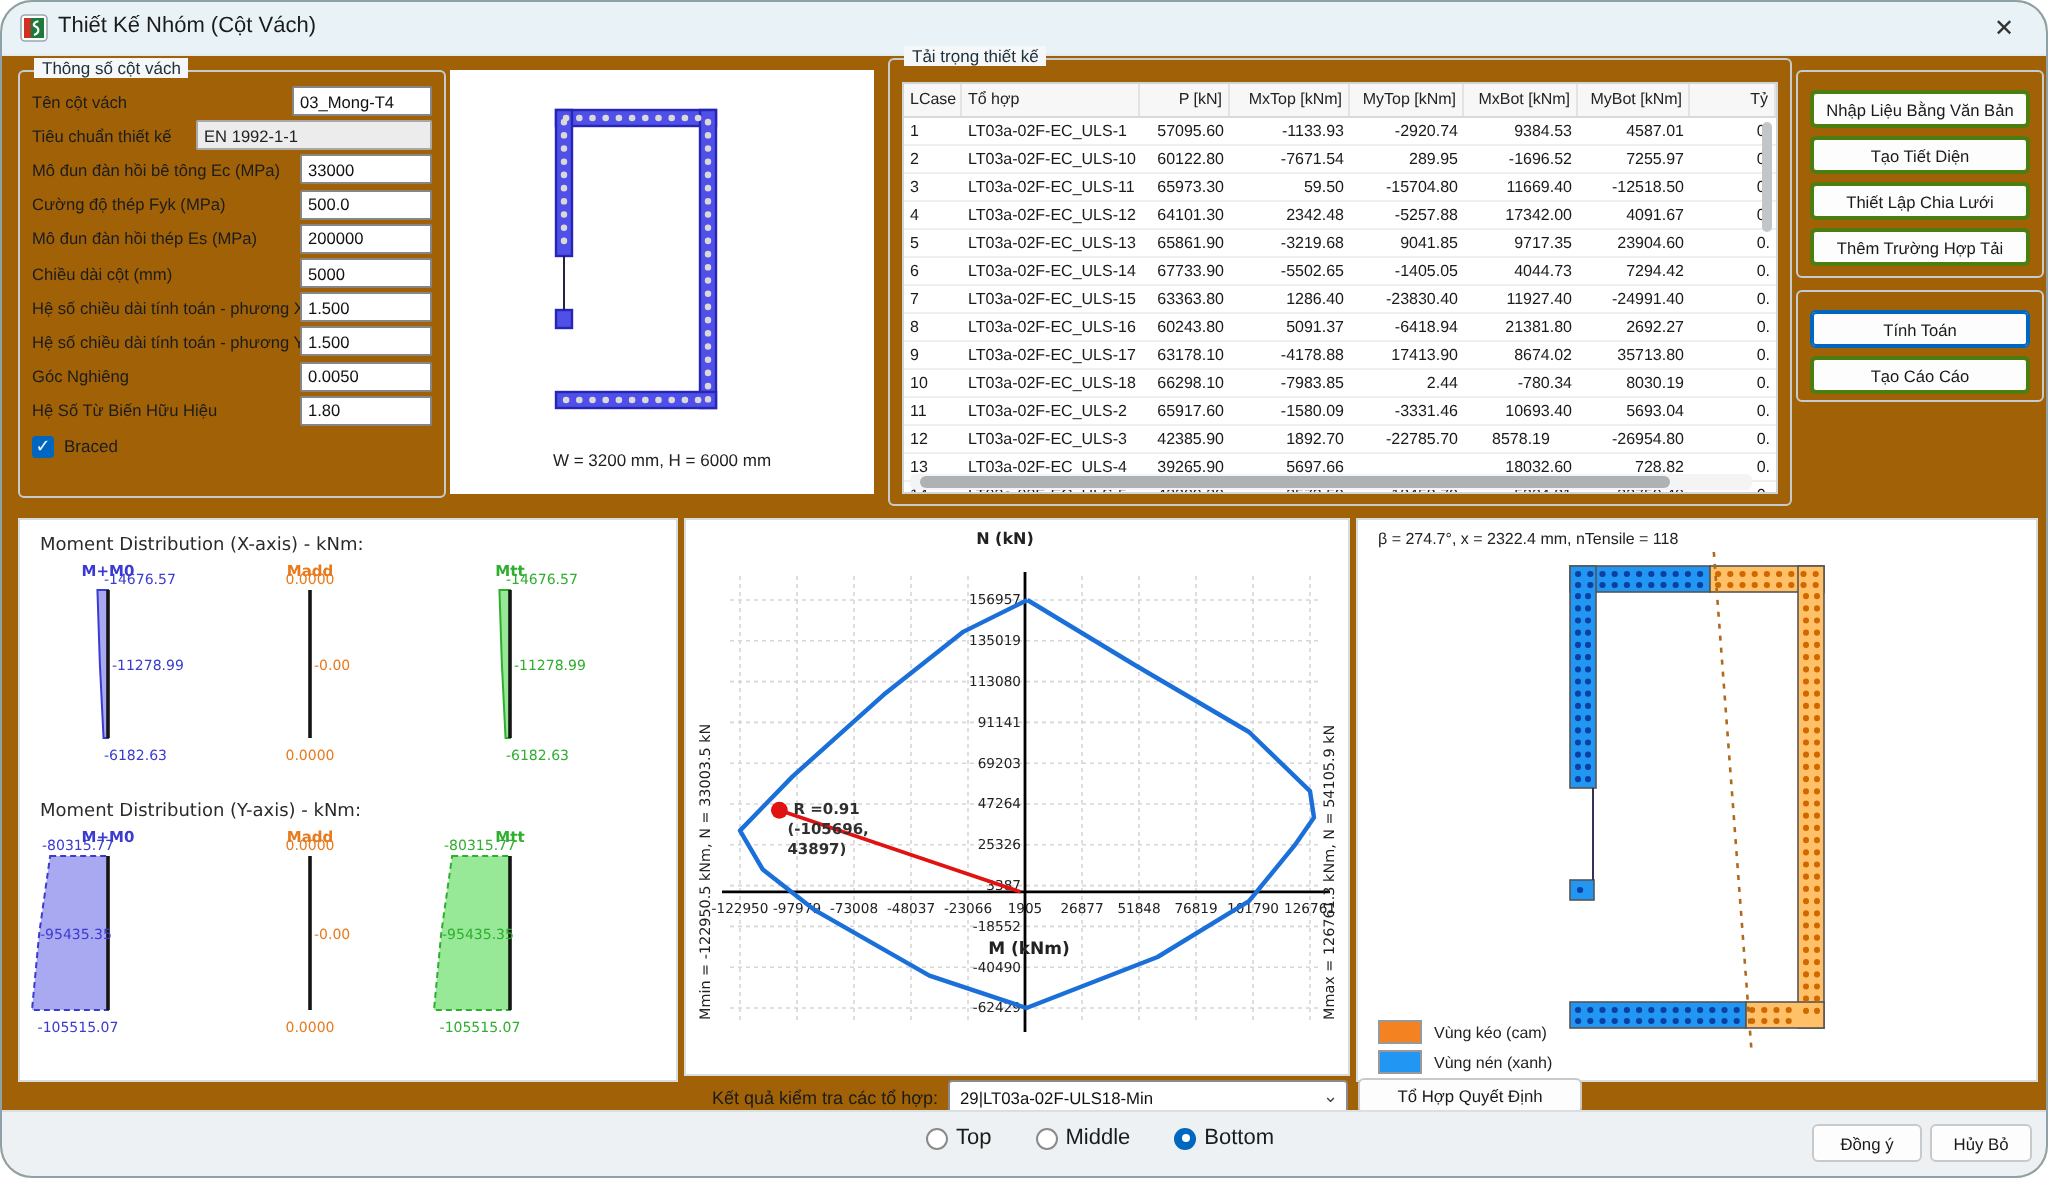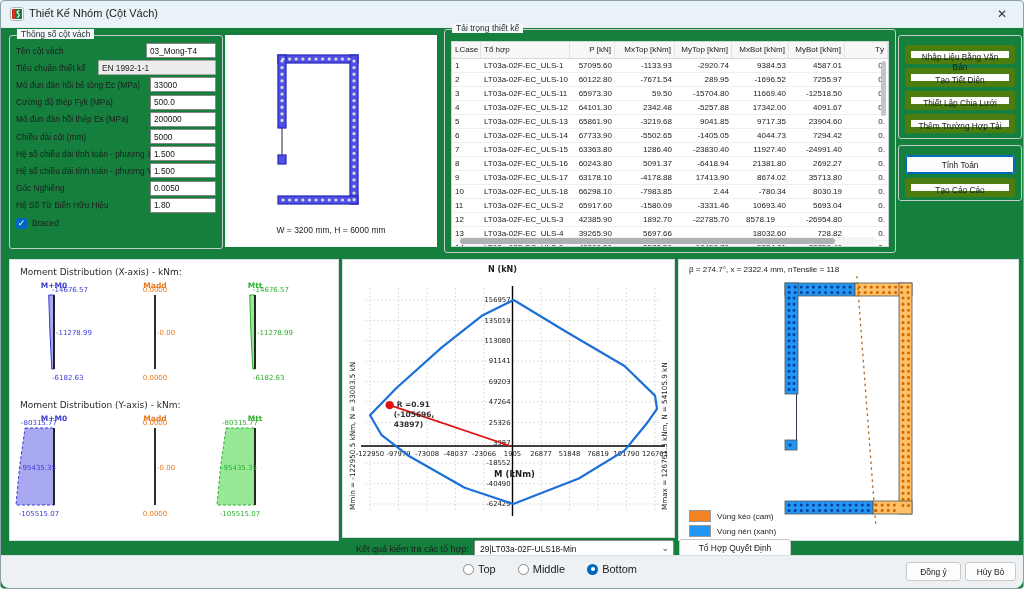--- a/index.html
+++ b/index.html
@@ -1,19 +1,19 @@
 <!DOCTYPE html>
 <html><head>
 <meta charset="utf-8">
 <style>
   html,body{margin:0;padding:0;background:#ffffff;}
   body{width:1024px;height:589px;overflow:hidden;font-family:"Liberation Sans","DejaVu Sans",sans-serif;
        -webkit-font-smoothing:antialiased;}
-  .dialog{position:absolute;left:0;top:0;width:1022px;height:587px;background:#15803d;
-          border:1px solid #8fa1a8;border-radius:4px;overflow:hidden;}
+  .dialog{position:absolute;left:0;top:0;width:1022px;height:587px;background:#a16207;
+          border:1px solid #8fa1a8;border-radius:16px;overflow:hidden;}
   .titlebar{position:absolute;left:0;top:0;width:100%;height:26px;background:#e9f3f7;
             border-bottom:1px solid #e2ebee;}
   .title-text{position:absolute;left:28px;top:6px;font-size:11px;color:#1b1b1b;}
   .close-btn{position:absolute;right:10px;top:4px;width:22px;height:18px;text-align:center;
              font-size:12px;color:#333;line-height:18px;cursor:default;}
   .appicon{position:absolute;left:9px;top:6px;width:14px;height:14px;}
 
   .groupbox{position:absolute;border:1px solid #c6cbce;border-radius:3px;}
   .gb-title{position:absolute;top:-7px;left:7px;background:#f5f7f8;padding:0 4px;
             font-size:8.5px;color:#21323c;white-space:nowrap;}
@@ -38,21 +38,21 @@
          white-space:nowrap;overflow:hidden;flex:none;}
   .trow{display:flex;height:13px;line-height:13px;border-bottom:1px solid #efefef;background:#fff;}
   .tcell{font-size:8px;color:#1a1a1a;padding:0 3px;box-sizing:border-box;white-space:nowrap;
          overflow:hidden;flex:none;}
   .num{text-align:right;}
   .vsb{position:absolute;right:1px;top:17px;width:7px;height:165px;}
   .vsb-thumb{position:absolute;left:1px;top:2px;width:5px;height:55px;background:#c2c6c8;border-radius:3px;}
   .hsb{position:absolute;left:3px;right:12px;bottom:1px;height:8px;background:#f4f4f4;border-radius:3px;}
   .hsb-thumb{position:absolute;left:5px;top:1px;width:375px;height:6px;background:#aeb2b4;border-radius:3px;}
 
-  .btn{display:block;width:100%;height:19px;margin-bottom:4px;background:#fdfdfd;border:6px solid #4d7c0f;
+  .btn{display:block;width:100%;height:19px;margin-bottom:4px;background:#fdfdfd;border:2px solid #4d7c0f;
        border-radius:3px;font-size:8.3px;font-family:inherit;color:#1a1a1a;cursor:default;}
   .btn.accent{border:1px solid #0067c0;box-shadow:0 0 0 1px #0067c0 inset;}
   .btn-stack{position:absolute;left:6px;top:9px;right:6px;}
 
   .caption{position:absolute;left:0;right:0;text-align:center;font-size:8.5px;color:#222;}
   .beta-note{position:absolute;left:10px;top:5px;font-size:8px;color:#222;}
   .legend-item{position:absolute;display:flex;align-items:center;gap:6px;font-size:8px;color:#222;}
   .swatch{width:20px;height:10px;border:1px solid #999;}
 
   .foot-label{position:absolute;font-size:9px;color:#1b1b1b;text-align:right;}

